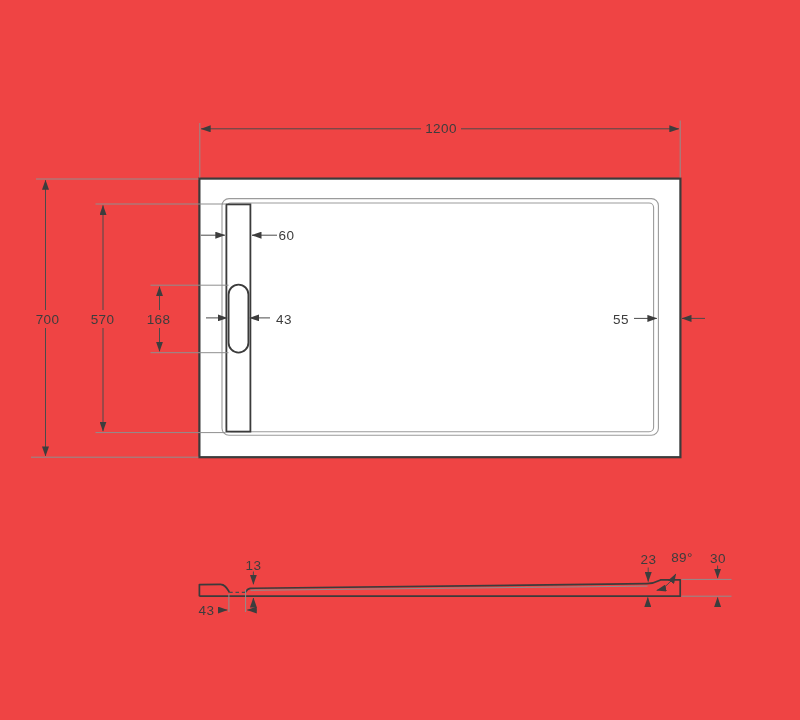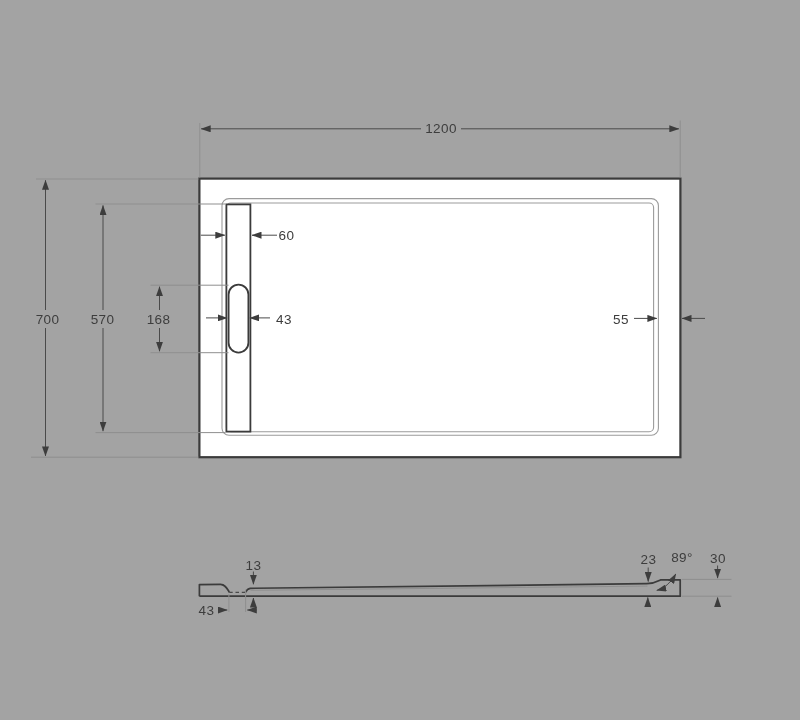--- a/index.html
+++ b/index.html
@@ -8,21 +8,21 @@
     background: #ffffff;
     width: 800px;
     height: 720px;
     overflow: hidden;
     font-family: "Liberation Sans", sans-serif;
   }
   .stage {
     position: relative;
     width: 800px;
     height: 720px;
-    background: #a3a3a3;
+    background: #ef4444;
   }
   svg { display: block; }
   .ln-outer  { stroke: #3b3b3b; stroke-width: 2.2; fill: #ffffff; }
   .ln-dark   { stroke: #3b3b3b; stroke-width: 1.8; fill: none; }
   .ln-prof   { stroke: #3b3b3b; stroke-width: 1.7; fill: none; stroke-linejoin: round; }
   .ln-thin   { stroke: #9b9b9b; stroke-width: 1.1; fill: none; }
   .ln-ext    { stroke: #8f8f8f; stroke-width: 1; fill: none; }
   .ln-dim    { stroke: #4a4a4a; stroke-width: 1; fill: none; }
   .ln-dash   { stroke: #4a4a4a; stroke-width: 1.3; fill: none; stroke-dasharray: 3.5 2.8; }
   .fill-white { fill: #ffffff; }

